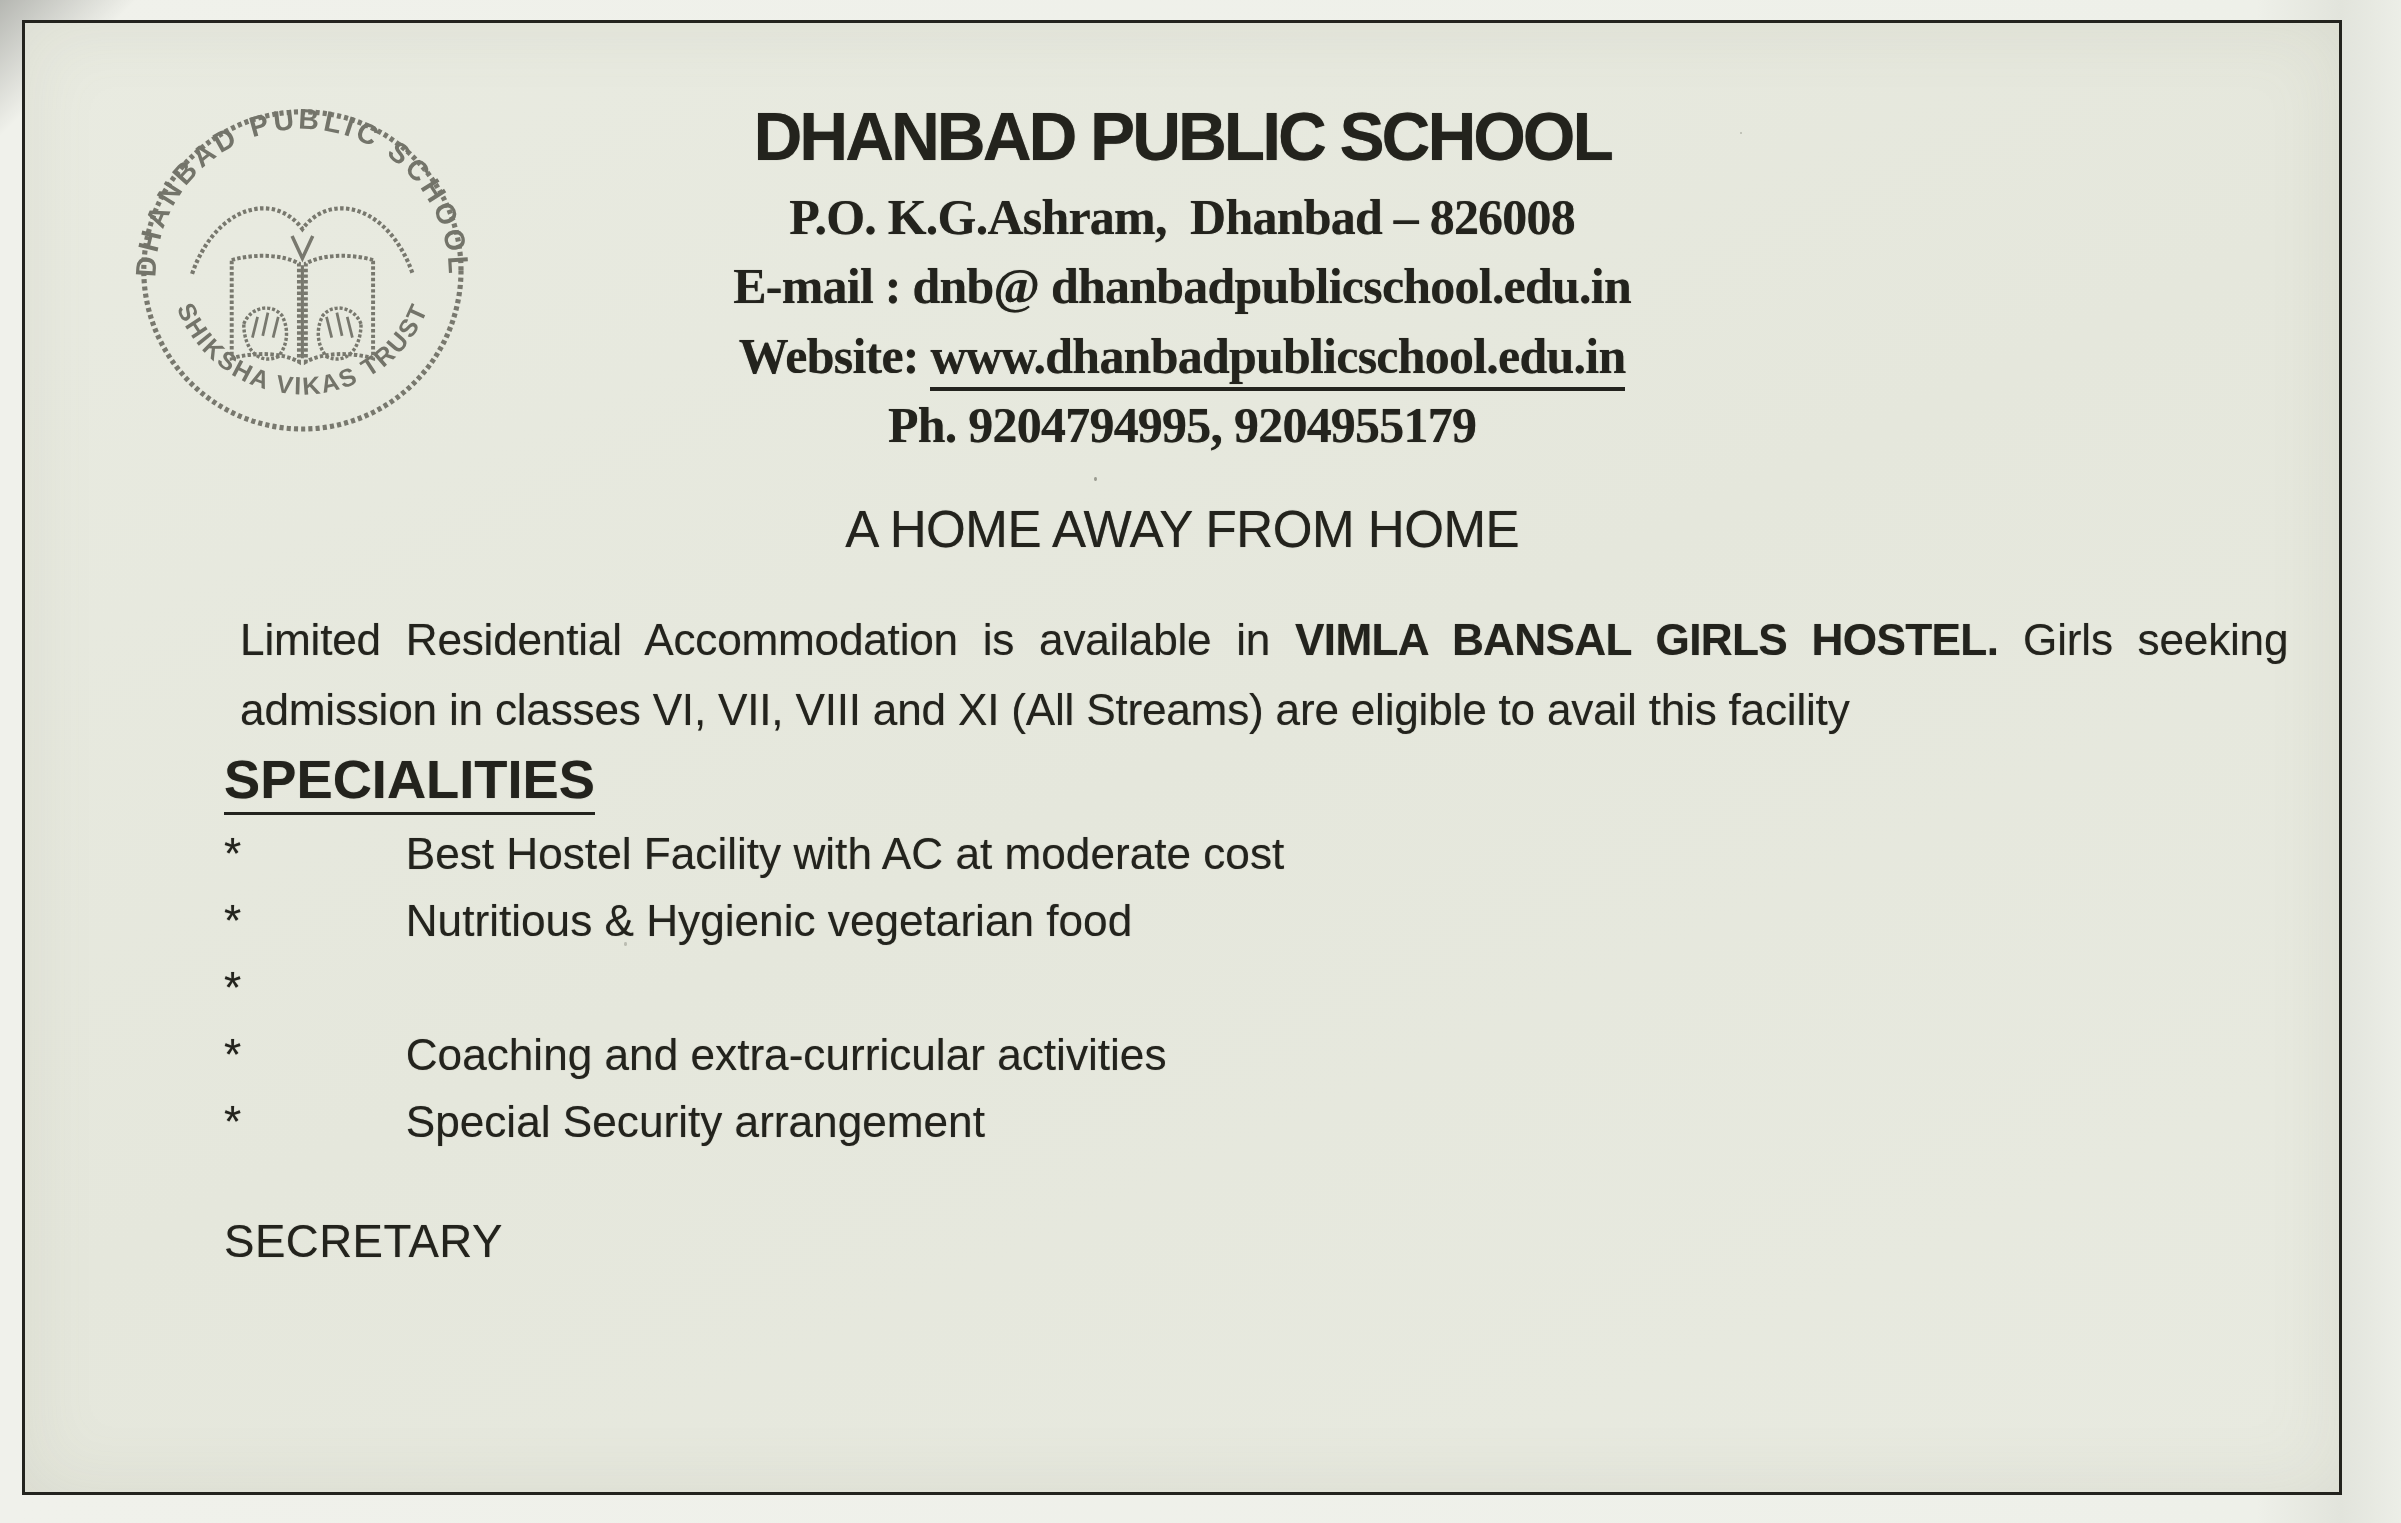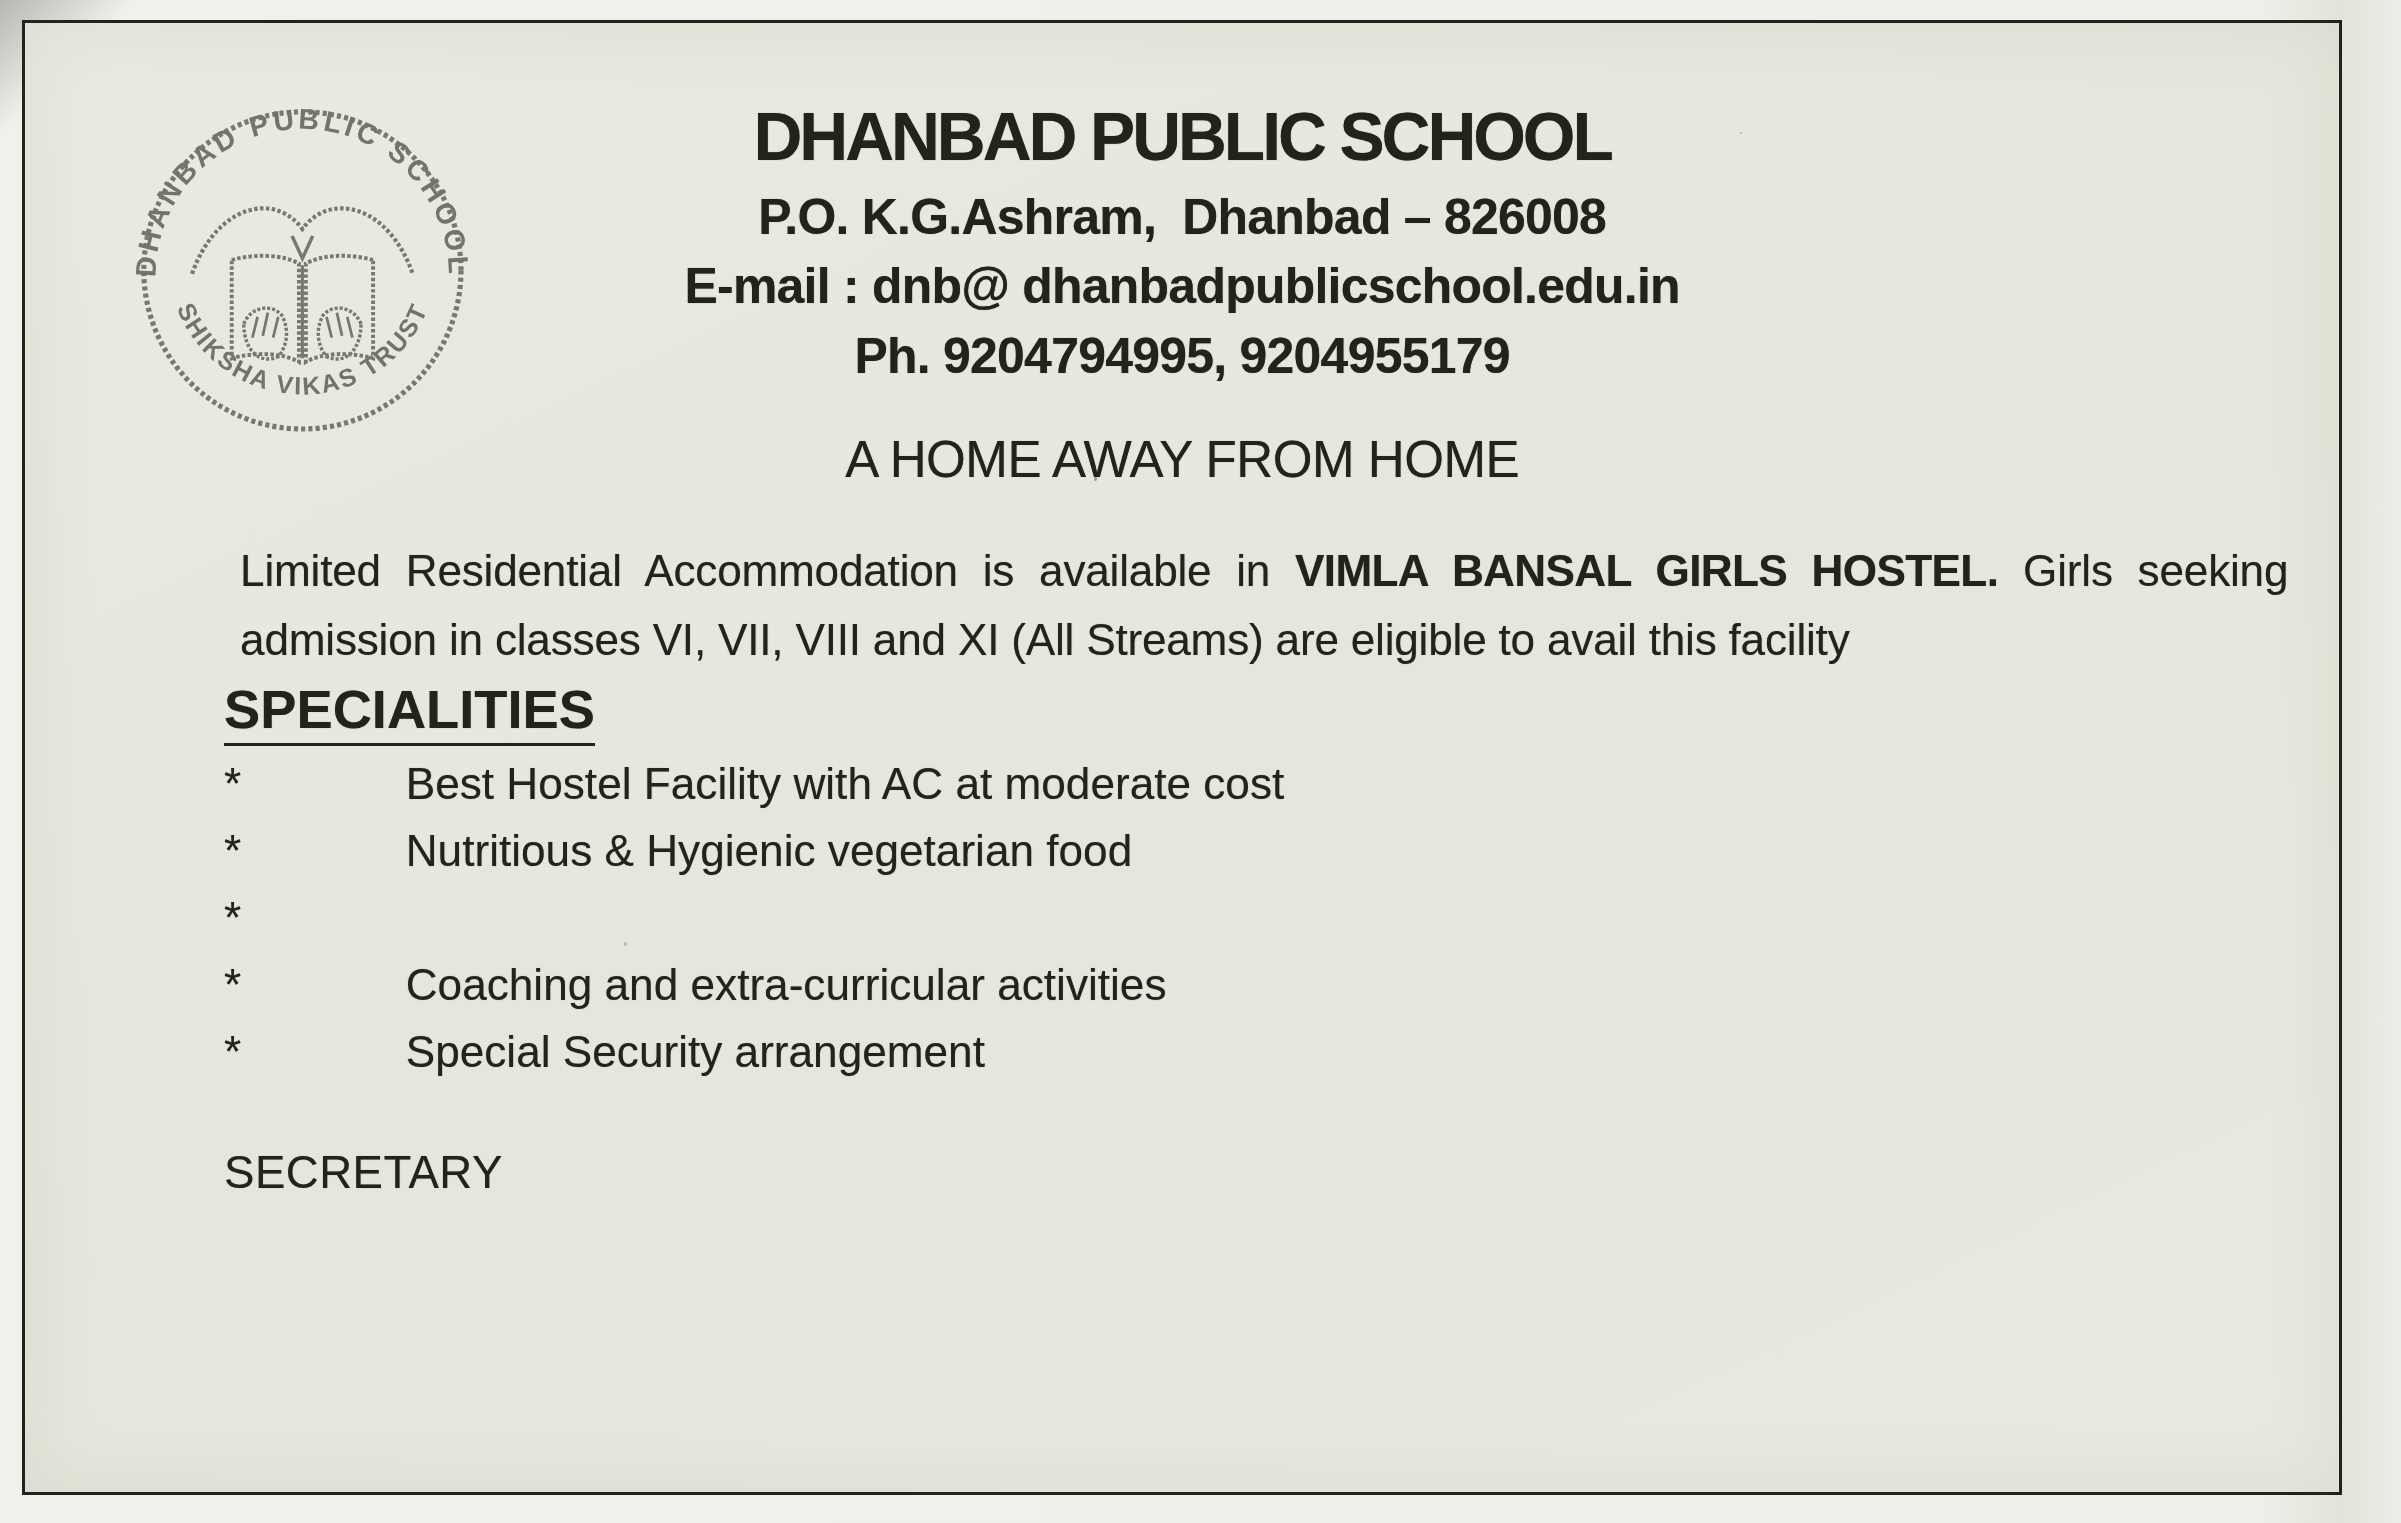--- a/index.html
+++ b/index.html
@@ -26,21 +26,21 @@
   
   .logo {
     position:absolute; left:4.55%; top:5.1%; width:14.9%; aspect-ratio:1/1;
     opacity:0.92;
   }
   .logo svg { width:100%; height:100%; }
 
   
   .masthead { text-align:center; padding-top:4.5vh; font-weight:bold; text-shadow:0 0 0.035vw rgba(35,35,28,0.65); }
   .title { font-size:2.82vw; line-height:6vh; letter-spacing:-0.045em; }
-  .m-line { font-size:2.08vw; line-height:4.57vh; letter-spacing:-0.015em; }
+  .m-line { font-size:2.08vw; line-height:4.57vh; letter-spacing:-0.015em;font-family:Liberation Serif, serif; }
   .url { border-bottom:0.28vh solid #23231e; padding-bottom:0.22vh; }
   .tagline {
     text-align:center; font-weight:normal; font-size:2.13vw; line-height:4.57vh;
     margin-top:2.2vh; letter-spacing:-0.01em; text-shadow:0 0 0.035vw rgba(35,35,28,0.6);
   }
 
   .content { padding-left:8.6%; padding-right:2.2%; text-shadow:0 0 0.04vw rgba(40,40,30,0.45); }
   .para { font-size:1.84vw; line-height:4.57vh; text-align:justify; margin:2.7vh 0 0 16px; letter-spacing:-0.005em; }
   .para .bold { font-weight:bold; letter-spacing:-0.015em; }
 
@@ -88,20 +88,21 @@
         <path d="M 134 131 C 130 121 118 119 112 126 C 108 133 108 143 114 150 C 125 155 134 146 134 131 Z"></path>
         <path d="M 126 127 L 129 139 M 120 124.5 L 123 138 M 114 127 L 117 139" stroke-dasharray="none" stroke-width="1.6"></path>
       </g>
     </svg>
   </div>
 
   <header class="masthead">
     <div class="title">DHANBAD PUBLIC SCHOOL</div>
     <div class="m-line">P.O. K.G.Ashram,&nbsp; Dhanbad – 826008</div>
     <div class="m-line">E-mail : dnb@ dhanbadpublicschool.edu.in</div>
+    <div class="m-line"><span>Website: </span><span class="url">www.dhanbadpublicschool.edu.in</span></div>
     <div class="m-line">Ph. 9204794995, 9204955179</div>
   </header>
 
   <div class="tagline">A HOME AWAY FROM HOME</div>
 
   <main class="content">
 
     <p class="para"><span>Limited Residential Accommodation is available in </span><span class="bold">VIMLA BANSAL GIRLS HOSTEL.</span><span> Girls seeking admission in classes VI, VII, VIII and XI (All Streams) are eligible to avail this facility</span></p>
 
     <div class="spec-heading"><span>SPECIALITIES</span></div>

